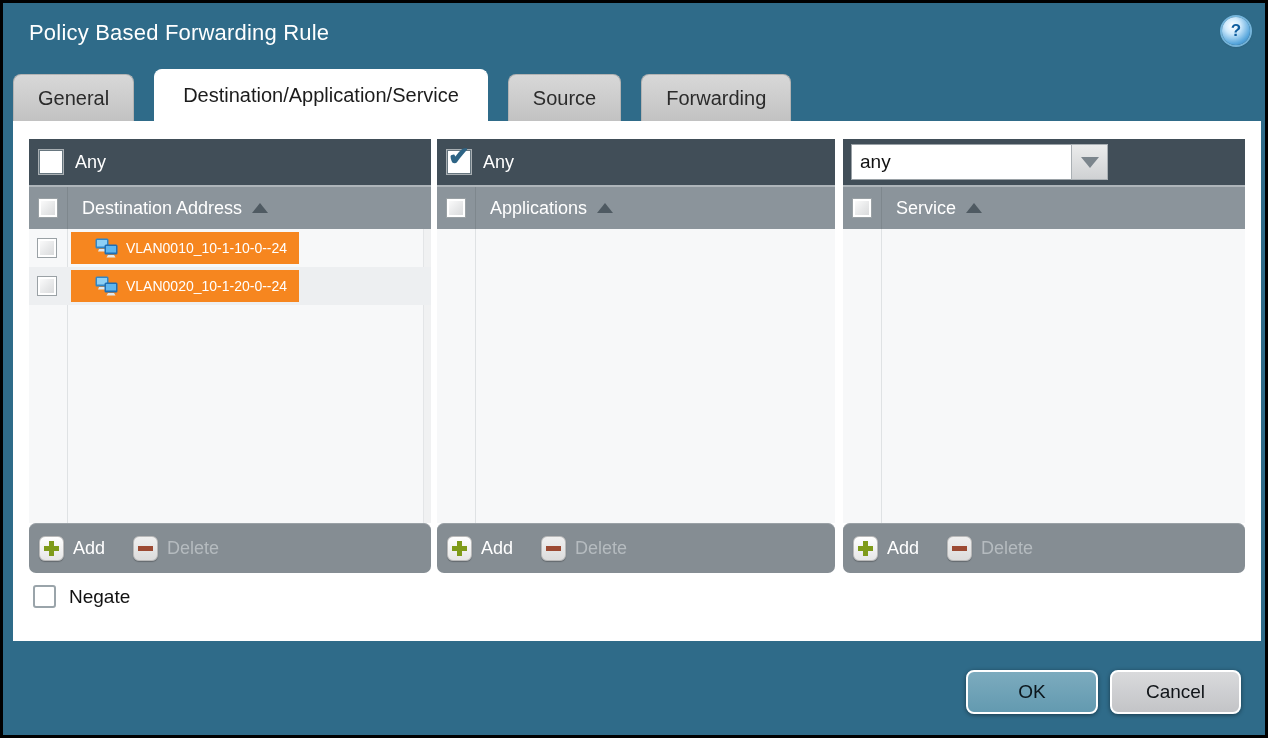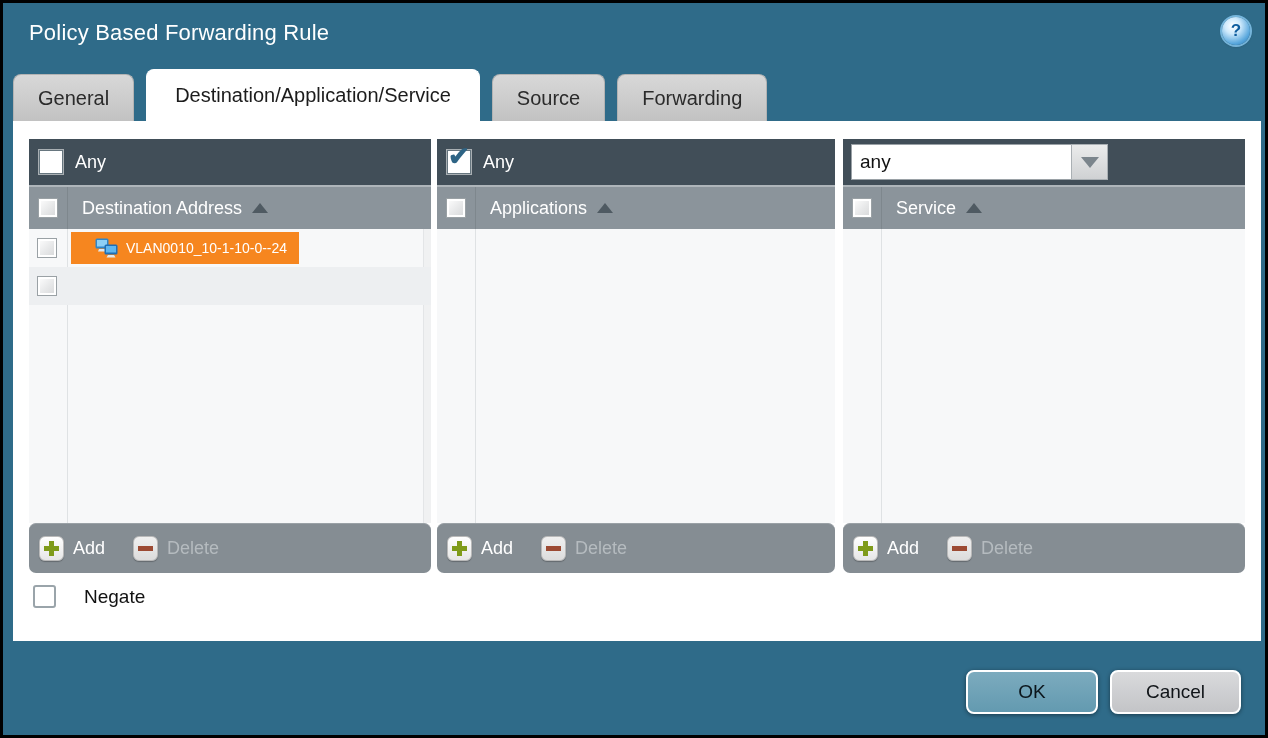--- a/index.html
+++ b/index.html
@@ -21,21 +21,21 @@
     border-radius:50%; cursor:pointer;
     background:radial-gradient(circle at 38% 32%, #ffffff 0%, #cfeafc 30%, #5aa8dd 68%, #1f6fae 100%);
     box-shadow:0 0 0 2px rgba(130,195,235,.85), 0 1px 3px rgba(0,0,0,.4);
     display:flex; align-items:center; justify-content:center;
   }
   .help-icon span { color:#0f5d9e; font-size:17px; font-weight:bold; }
 
   
   .tabs {
     position:absolute; left:10px; top:66px; height:52px;
-    display:flex; align-items:flex-end; gap:12px;
+    display:flex; align-items:flex-end; gap:20px;
   }
   .tab {
     height:47px; padding:0 24px; display:flex; align-items:center;
     background:linear-gradient(#d8d8d8,#c2c2c2);
     border-radius:8px 8px 0 0; border:1px solid #b3b3b3; border-bottom:none;
     font-size:20px; color:#2b2b2b; cursor:pointer; white-space:nowrap;
   }
   .tab.active {
     height:52px; background:#fff; border-color:#fff;
     padding:0 28px; color:#1c1c1c;
@@ -146,21 +146,21 @@
     cursor:pointer;
   }
   .dd-arrow {
     width:0; height:0;
     border-left:9px solid transparent; border-right:9px solid transparent;
     border-top:11px solid #7b858c;
   }
 
   
   .negate-row {
-    position:absolute; left:20px; top:464px; display:flex; align-items:center; gap:28px;
+    position:absolute; left:20px; top:464px; display:flex; align-items:center; gap:13px;
   }
   .negate-row .nlabel { font-size:19px; color:#111; }
 
   
   .action-btn {
     position:absolute; top:667px; height:44px; border:2px solid #fff;
     border-radius:8px; font-family:"Liberation Sans", sans-serif; font-size:19px;
     color:#0b151b; cursor:pointer; box-shadow:0 1px 4px rgba(0,0,0,.45);
   }
   .btn-ok { left:963px; width:132px; background:linear-gradient(#7cabbe,#639ab0); }
@@ -210,20 +210,31 @@
               <path d="M4 11 L10 11 L11 13.5 L3 13.5 Z" fill="#dfe7ec"></path>
               <rect x="9.5" y="6.5" width="13" height="10" rx="1.5" fill="#1f6fb4"></rect>
               <rect x="11" y="8" width="10" height="6.5" fill="#5fb6ee"></rect>
               <path d="M13 17 L19 17 L20.5 19.5 L11.5 19.5 Z" fill="#dfe7ec"></path>
             </svg>
             <span>VLAN0010_10-1-10-0--24</span>
           </div>
         </div>
         <div class="row alt">
           <span class="cb cb-small"></span>
+          <div class="chip">
+            <svg class="net-icon" width="23" height="20" viewBox="0 0 23 20">
+              <rect x="0.5" y="0.5" width="13" height="10" rx="1.5" fill="#2f86c8"></rect>
+              <rect x="2" y="2" width="10" height="6.5" fill="#8ed0f5"></rect>
+              <path d="M4 11 L10 11 L11 13.5 L3 13.5 Z" fill="#dfe7ec"></path>
+              <rect x="9.5" y="6.5" width="13" height="10" rx="1.5" fill="#1f6fb4"></rect>
+              <rect x="11" y="8" width="10" height="6.5" fill="#5fb6ee"></rect>
+              <path d="M13 17 L19 17 L20.5 19.5 L11.5 19.5 Z" fill="#dfe7ec"></path>
+            </svg>
+            <span>VLAN0020_10-1-20-0--24</span>
+          </div>
         </div>
       </div>
       <div class="colfooter">
         <div class="tool-btn">
           <span class="icon-badge">
               <span class="plus-glyph"></span>
             </span>
           <span class="lbl">Add</span>
         </div>
         <div class="tool-btn disabled">

